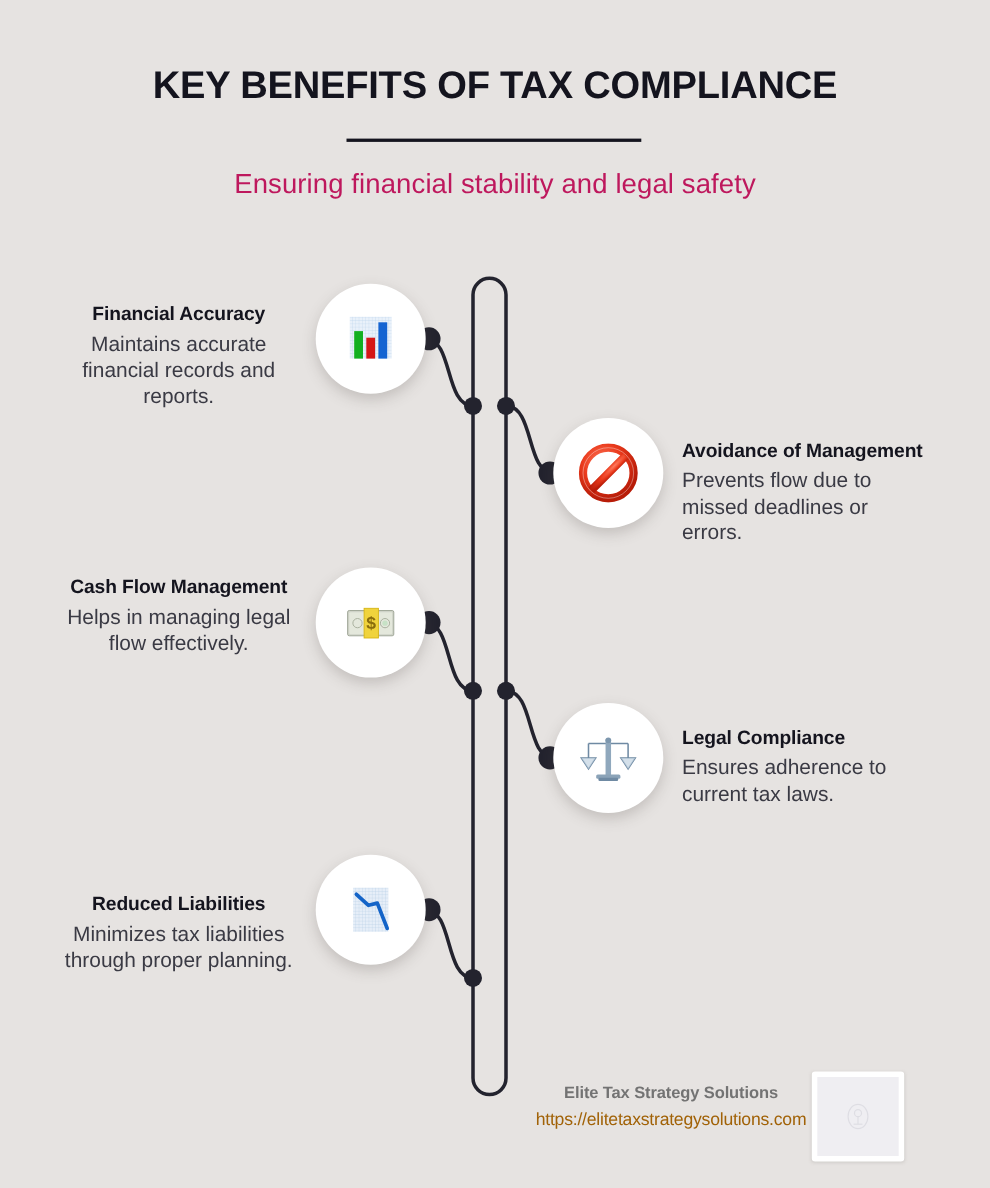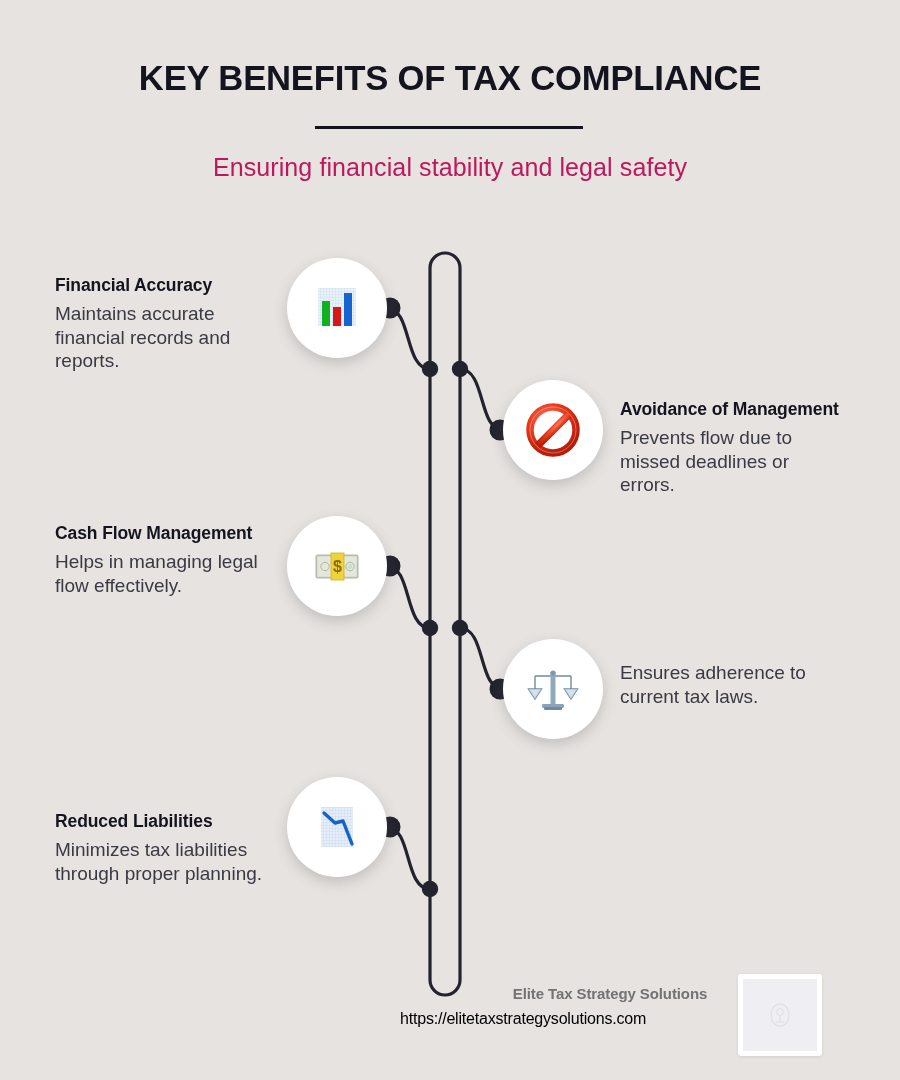--- a/index.html
+++ b/index.html
@@ -41,41 +41,41 @@
   .node{
     position:absolute;width:100px;height:100px;border-radius:50%;
     background:#ffffff;
     box-shadow:0 5px 13px rgba(90,85,80,.25);
     display:flex;align-items:center;justify-content:center;
   }
   .node svg{display:block;}
 
   
   .txt{position:absolute;width:215px;}
-  .txt.left{text-align:left;}
+  .txt.left{text-align:center;}
   .txt.right{text-align:left;}
   .t-head{
     font-size:17.5px;font-weight:bold;color:#14141e;
     line-height:1.12;letter-spacing:-0.1px;
     margin:0 0 6px 0;
   }
   .t-body{
     font-size:19px;font-weight:400;color:#3a3a44;
     line-height:1.26;margin:0;
   }
 
   
   .brand{
     position:absolute;left:430px;top:985px;width:360px;
     text-align:center;font-size:15px;font-weight:bold;color:#737373;
     letter-spacing:-0.1px;
   }
   .url{
     position:absolute;left:400px;top:1010px;width:420px;
-    text-align:left;font-size:16px;font-weight:400;color:#000000;
+    text-align:center;font-size:16px;font-weight:400;color:#a16207;
     letter-spacing:-0.2px;
   }
   .logo-box{
     position:absolute;left:738px;top:974px;width:74px;height:72px;
     background:#efeef2;border:5px solid #ffffff;border-radius:3px;
     box-shadow:0 1px 3px rgba(120,115,110,.18);
     display:flex;align-items:center;justify-content:center;
   }
   .logo-glyph{opacity:.30;}
 </style>
@@ -200,20 +200,21 @@
         <path d="M1.5,26 L14.5,26 L8,36 Z" fill="#c6d6e3" opacity=".75"></path>
         <path d="M37.5,26 L50.5,26 L44,36 Z" fill="#c6d6e3" opacity=".75"></path>
         <rect x="23.5" y="9" width="5" height="33" fill="#90a8bd"></rect>
         <circle cx="26" cy="10" r="2.6" fill="#7d97ae"></circle>
         <rect x="15" y="41" width="22" height="4" rx="1.4" fill="#8ba3b8"></rect>
         <rect x="17" y="44" width="18" height="3" rx="1.2" fill="#6f8aa3"></rect>
       </svg>
     </span>
   </div>
   <div class="txt right" style="left:620px;top:661px;width:222px;">
+    <p class="t-head">Legal Compliance</p>
     <p class="t-body">Ensures adherence to current tax laws.</p>
   </div>
 
   <div class="node" style="left:287px;top:777px;">
     <span>
       <svg width="52" height="52" viewBox="0 0 52 52">
         <defs>
           <pattern id="grid2" width="3" height="3" patternUnits="userSpaceOnUse">
             <rect width="3" height="3" fill="#e6eef8"></rect>
             <path d="M3,0 L0,0 L0,3" fill="none" stroke="#b4cce6" stroke-width="0.5"></path>

